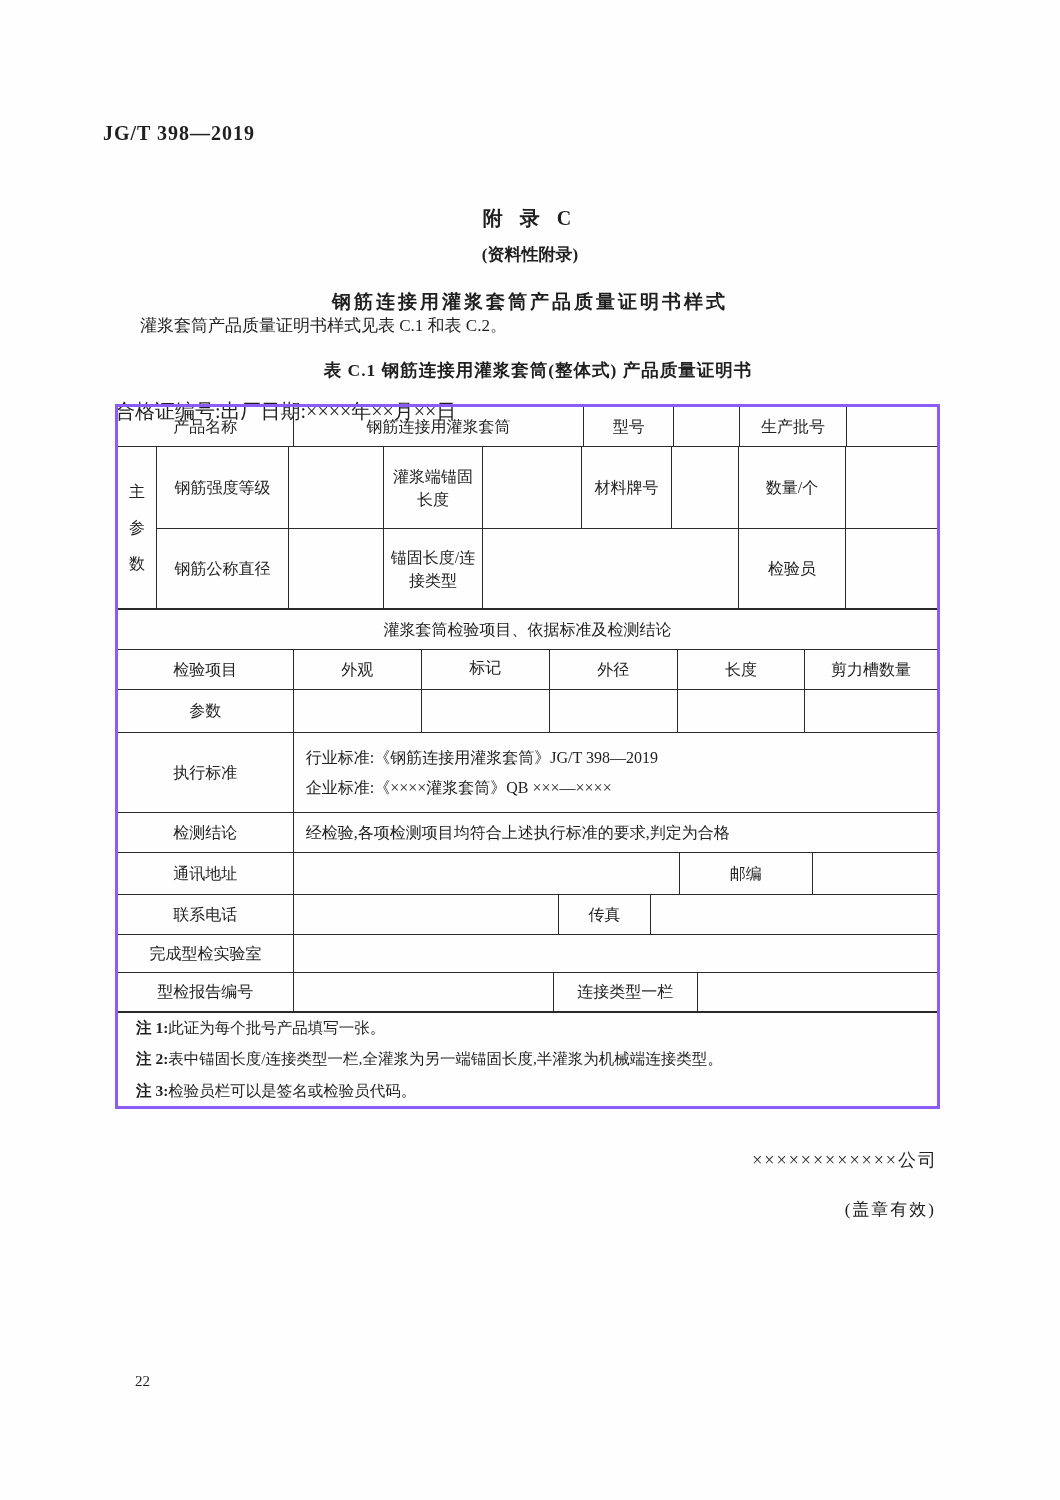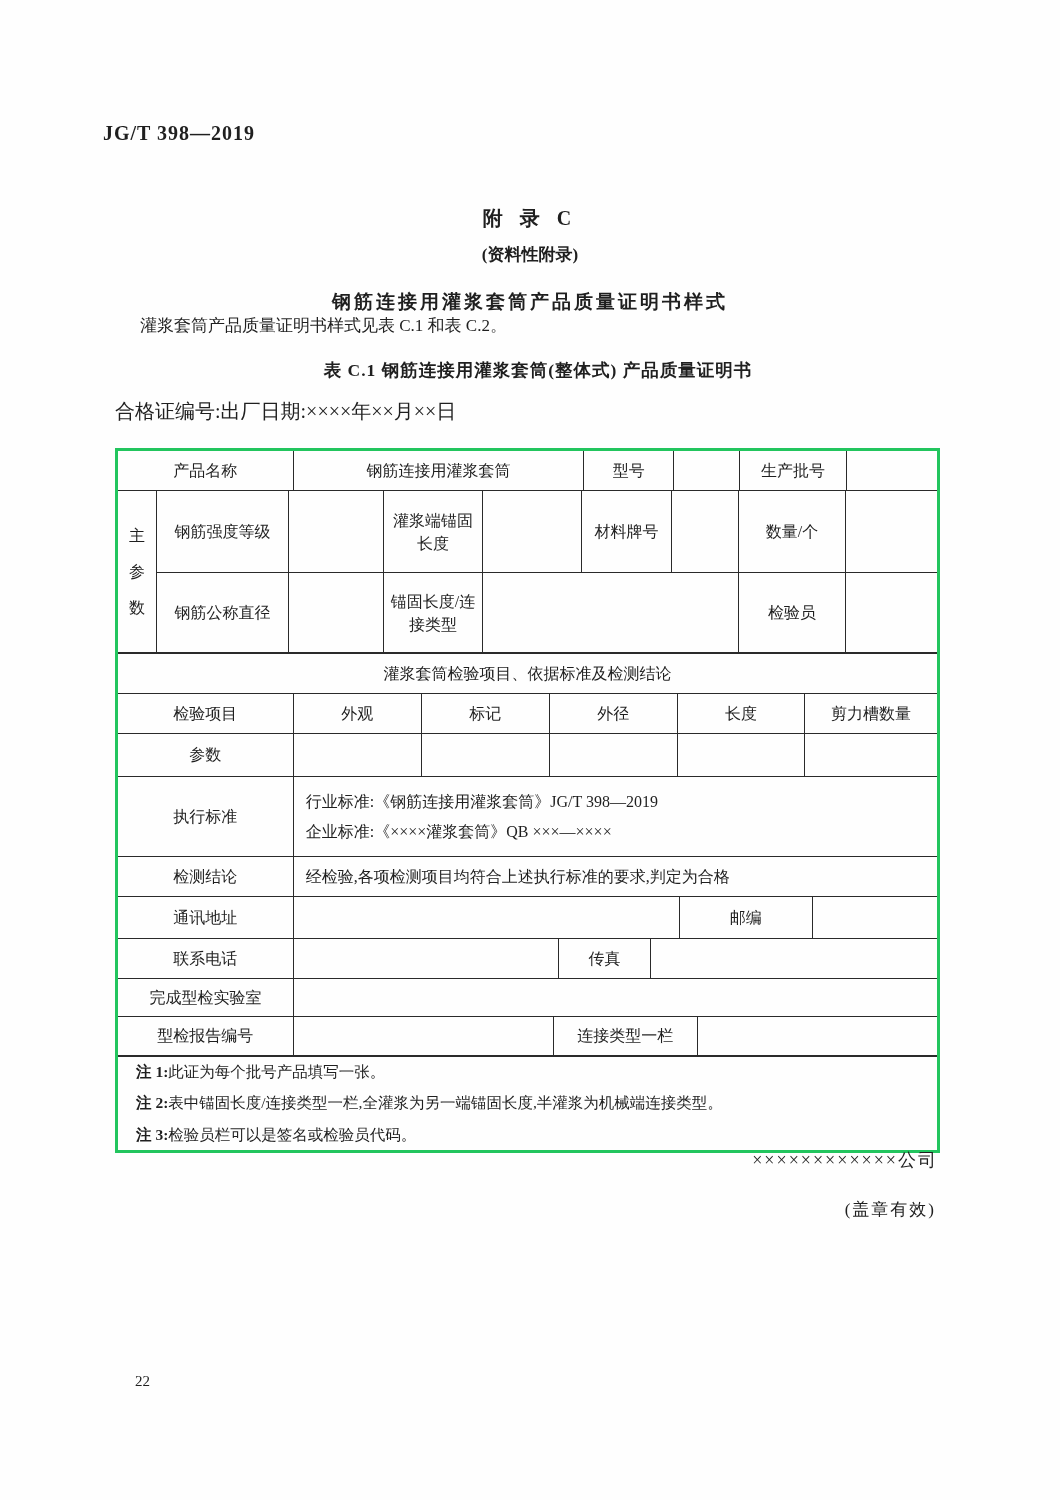--- a/index.html
+++ b/index.html
@@ -29,22 +29,22 @@
     position:absolute;left:8px;top:358px;width:1060px;text-align:center;
     font-size:17.5px;font-weight:bold;letter-spacing:1px;
   }
   .cert-line{
     position:absolute;left:115px;top:398px;width:825px;
     display:flex;justify-content:flex-start;
     font-size:20px;
   }
   
   .tbl{
-    position:absolute;left:115px;top:448px;width:825px;
-    border:3px solid #22c55e;
+    position:absolute;left:115px;top:404px;width:825px;
+    border:3px solid #8b5cf6;
     box-sizing:border-box;
     font-size:16px;line-height:1.45;
   }
   .row{display:flex;border-bottom:1px solid #2a2a2a;box-sizing:border-box;}
   .row.thick{border-bottom:2px solid #2a2a2a;}
   .row.last{border-bottom:none;}
   .c{
     border-right:1px solid #2a2a2a;
     box-sizing:border-box;
     display:flex;align-items:center;justify-content:center;
@@ -134,21 +134,21 @@
       </div>
     </div>
 
     <div class="row" style="height:40px;">
       <div class="c end" style="width:825px;">灌浆套筒检验项目、依据标准及检测结论</div>
     </div>
 
     <div class="row" style="height:40px;">
       <div class="c" style="width:177px;">检验项目</div>
       <div class="c" style="width:129px;">外观</div>
-      <div class="c" style="width:129px;">标记</div>
+      <div class="c" style="width:129px;font-family:Liberation Mono, monospace;">标记</div>
       <div class="c" style="width:129px;">外径</div>
       <div class="c" style="width:128px;">长度</div>
       <div class="c end" style="width:133px;">剪力槽数量</div>
     </div>
 
     <div class="row" style="height:43px;">
       <div class="c" style="width:177px;">参数</div>
       <div class="c" style="width:129px;"></div>
       <div class="c" style="width:129px;"></div>
       <div class="c" style="width:129px;"></div>

